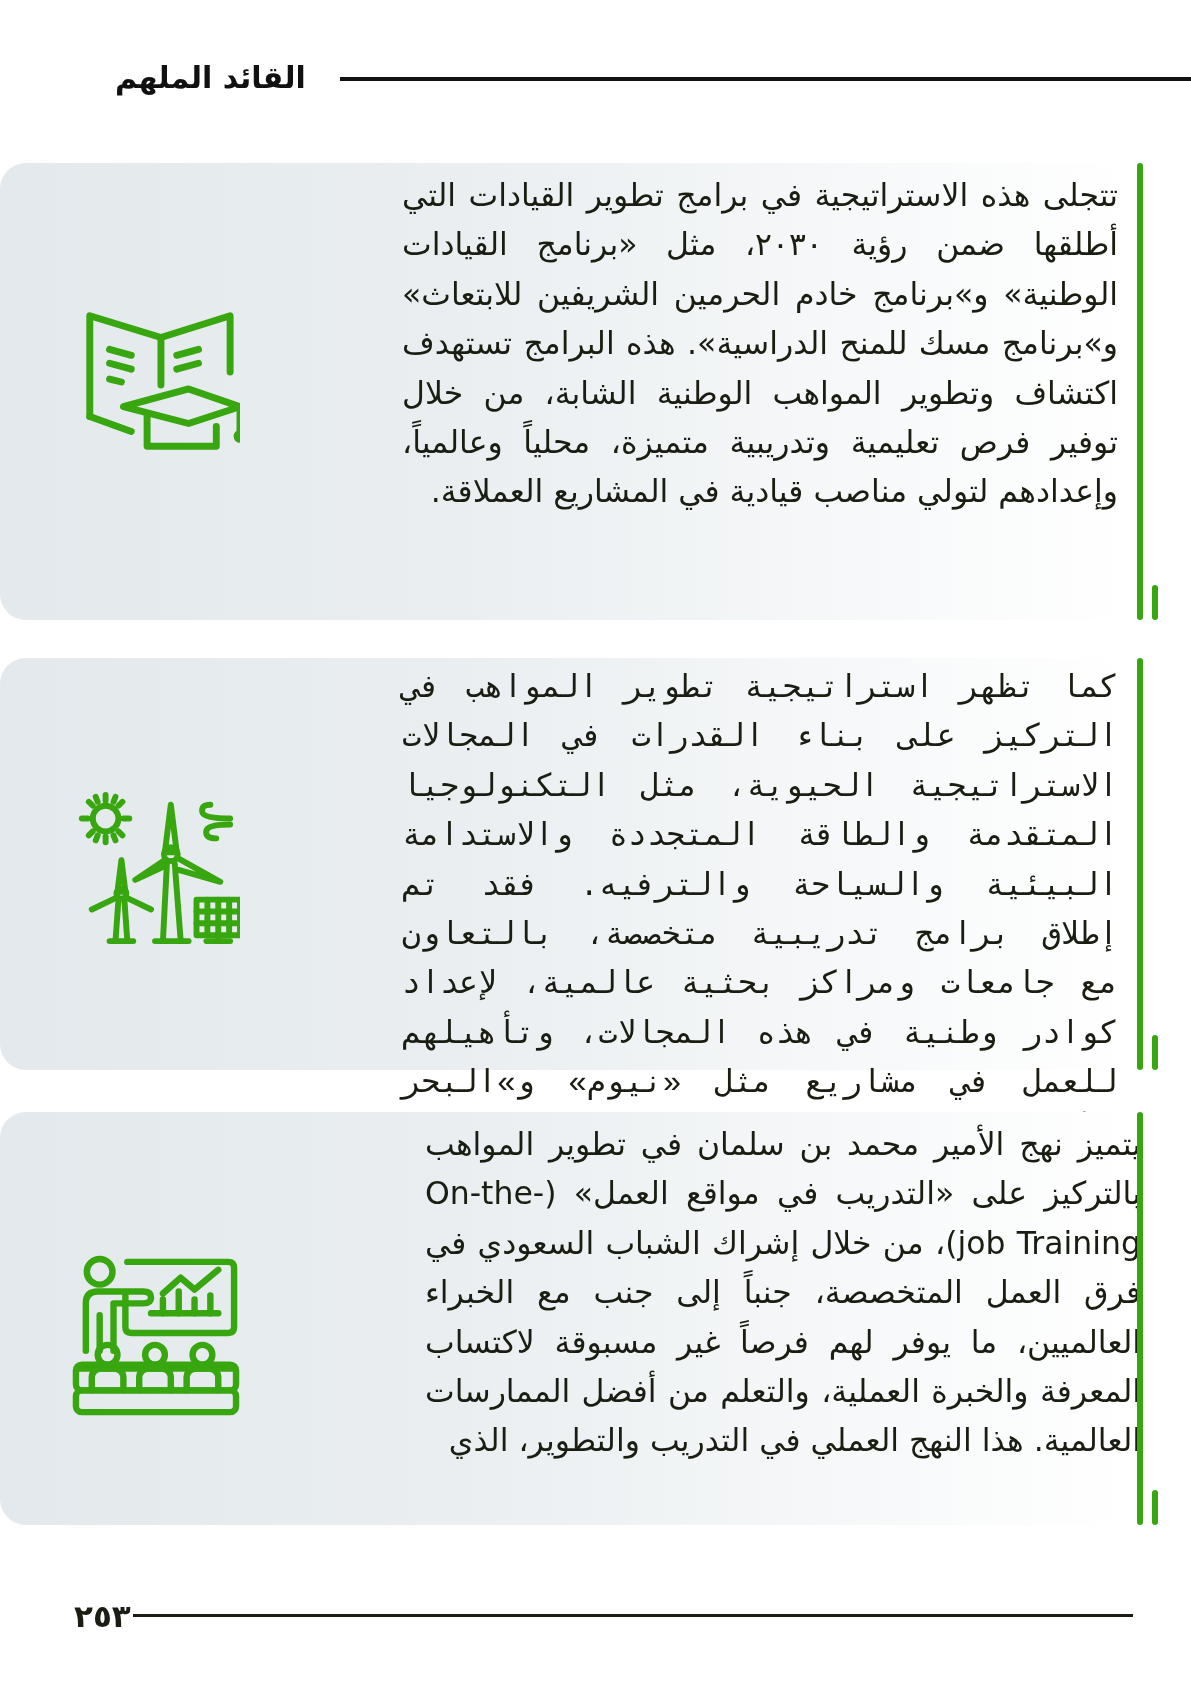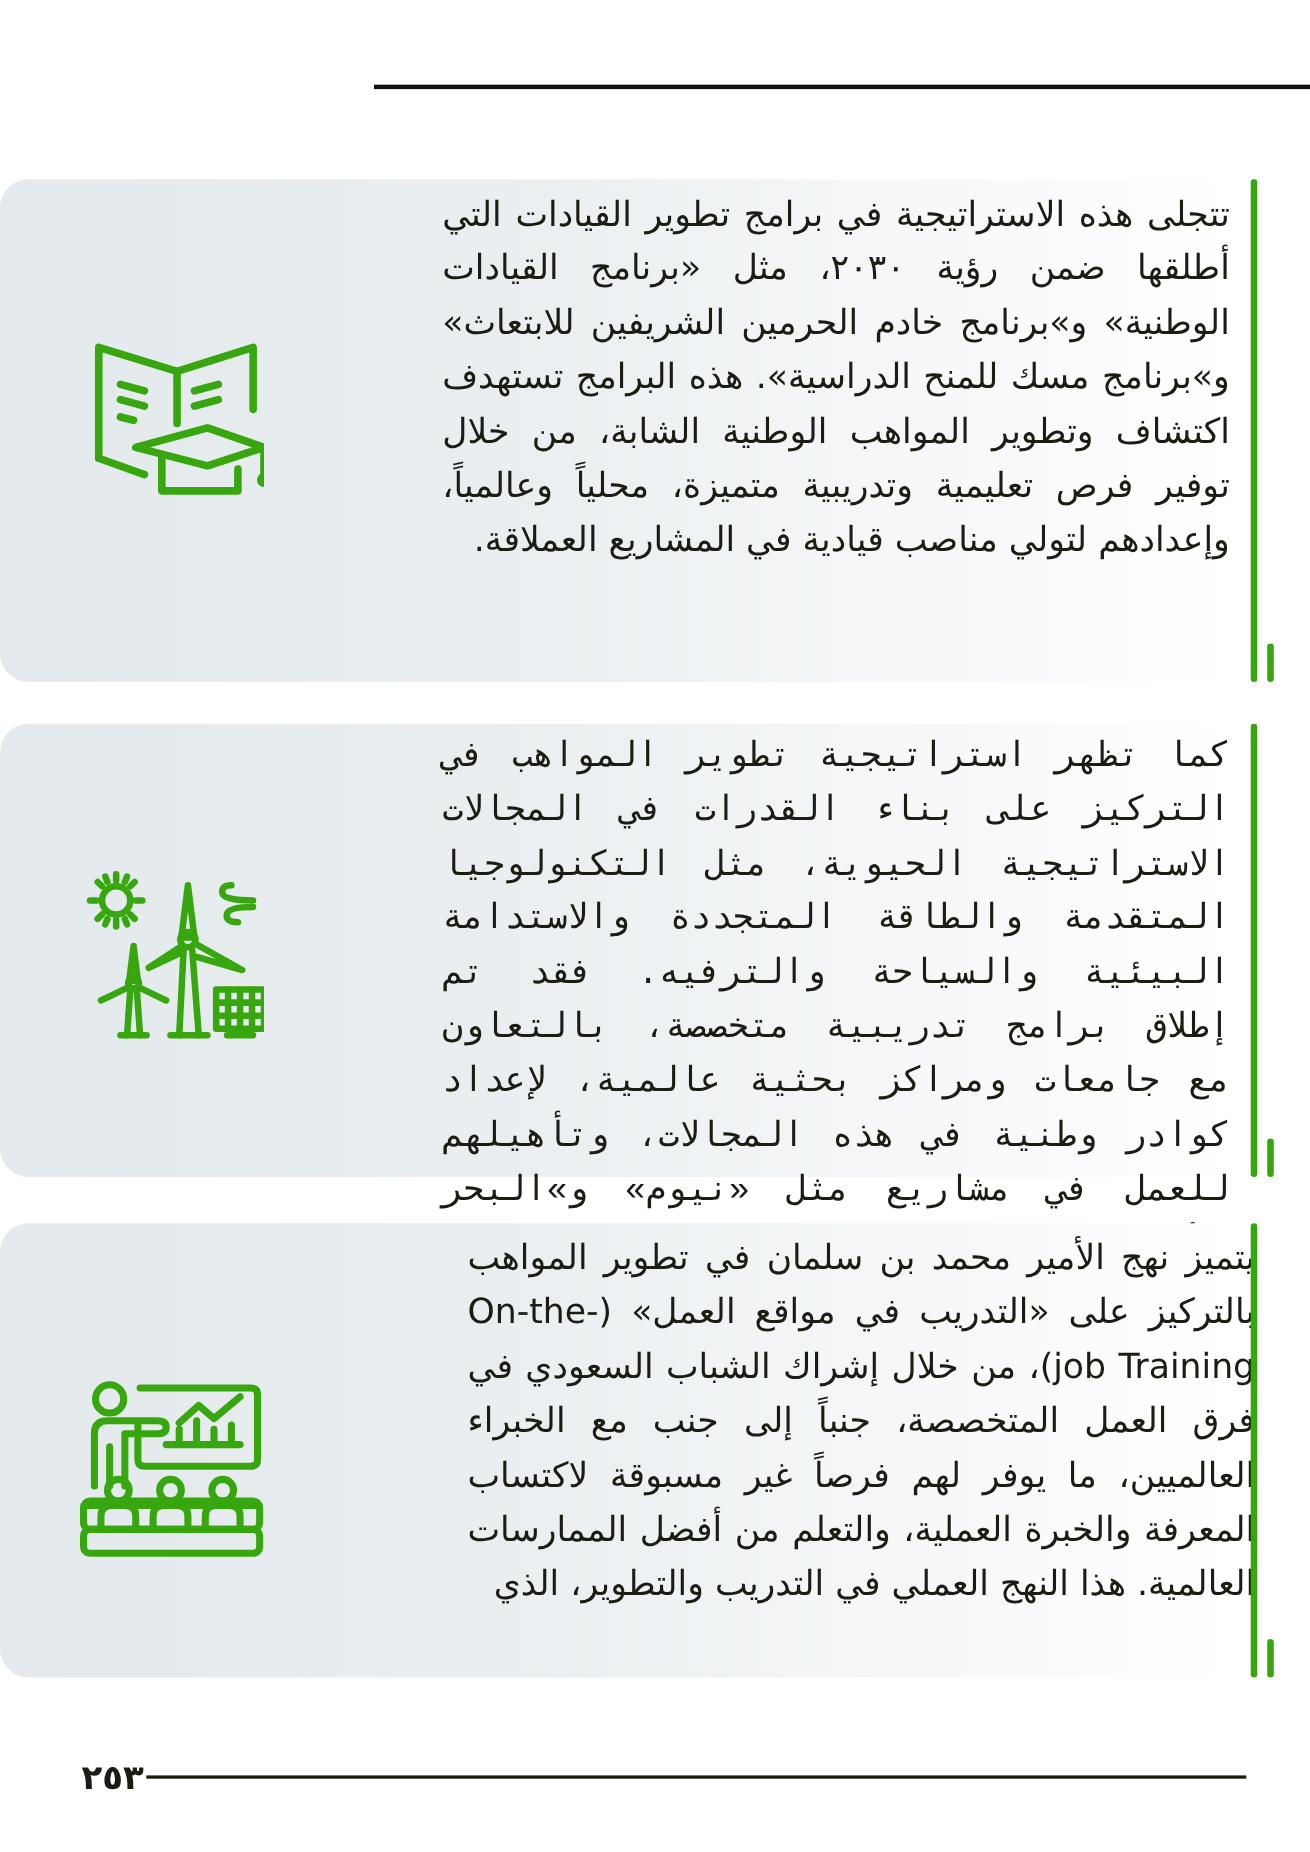--- a/index.html
+++ b/index.html
@@ -27,20 +27,21 @@
     .icon svg { width: 100%; height: 100%; }
 
     .footer { position: absolute; top: 1596px; left: 0; width: 1174px; height: 40px; }
     .page-number { position: absolute; left: 74px; top: 0; font-size: 31px; font-weight: bold; color: #1a1d12; line-height: 40px; letter-spacing: -1px; }
     .footer-rule { position: absolute; left: 133px; width: 1000px; top: 18px; height: 3px; background: #1a1d12; }
   </style>
 </head>
 <body>
 
 <div class="header">
+  <div class="header-title">القائد الملهم</div>
   <div class="header-rule"></div>
 </div>
 
 <div class="card card-1">
   <div class="icon" style="top:135px;">
     <svg viewBox="0 0 170 170" fill="none" stroke="#37a60f" stroke-width="7" stroke-linecap="round" stroke-linejoin="round">
       <path d="M18 120 V18 L90 40 L160 18 V75"></path>
       <path d="M18 120 L60 135"></path>
       <path d="M90 40 V88"></path>
       <path d="M38 52 L60 58"></path>

